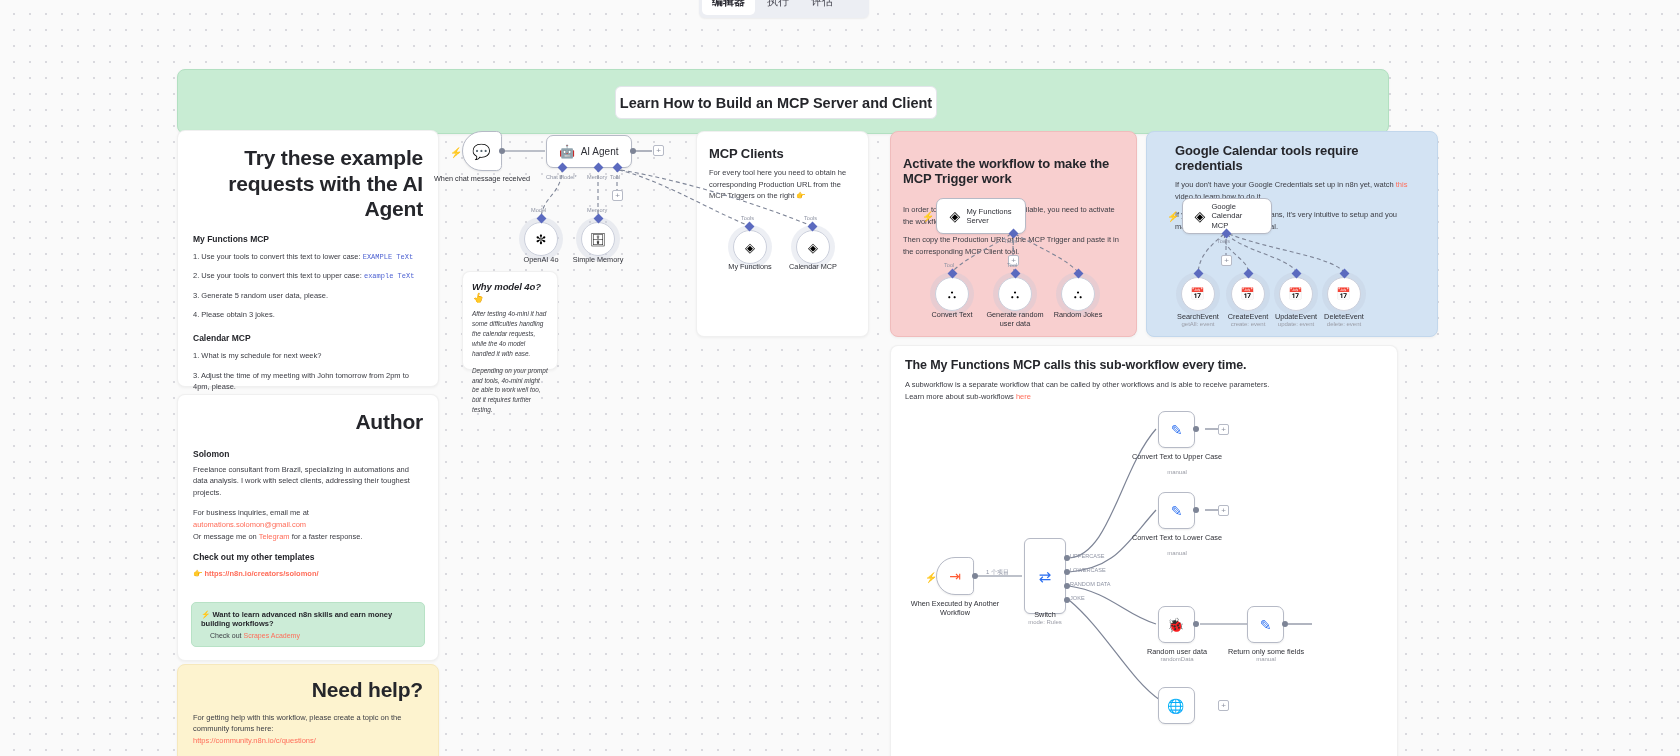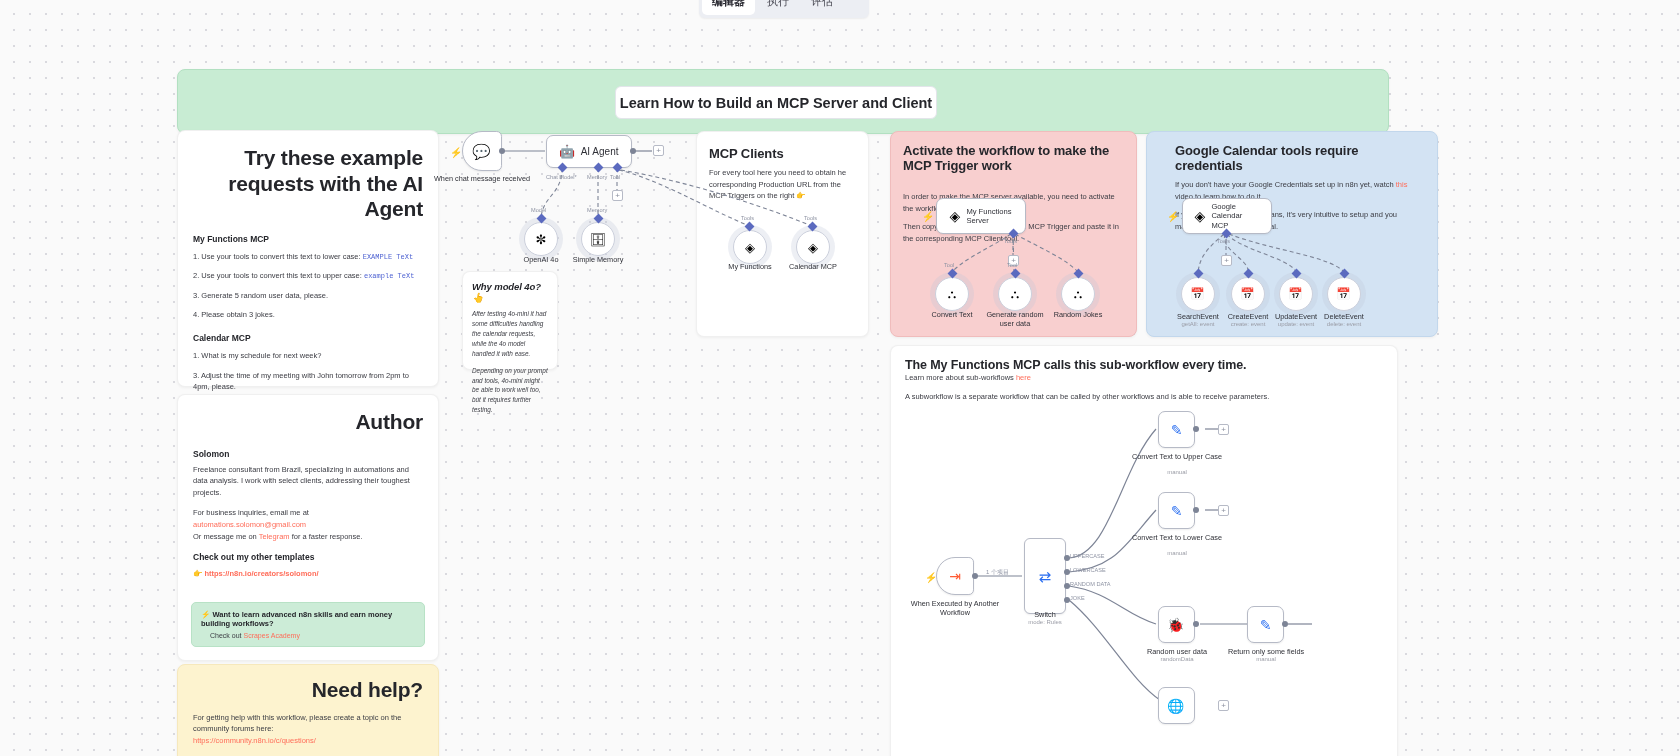--- a/index.html
+++ b/index.html
@@ -71,21 +71,21 @@
     display:flex; align-items:center; justify-content:center;
     font-size:14.5px; font-weight:600; color:#25262b;
   }
 
   
   #note-examples{ left:177px; top:130px; width:262px; height:257px; padding:14px 15px; }
   #note-author  { left:177px; top:394px; width:262px; height:267px; padding:14px 15px; }
   #note-help    { left:177px; top:664px; width:262px; height:120px; padding:12px 15px; }
   #note-why     { left:462px; top:271px; width:96px;  height:99px;  padding:9px 9px;font-style:italic; }
   #note-clients { left:696px; top:131px; width:173px; height:206px; padding:14px 12px; }
-  #note-activate{ left:890px; top:131px; width:247px; height:206px; padding:11px 12px; }
+  #note-activate{ left:890px; top:131px; width:247px; height:206px; padding:24px 12px; }
   #note-gcal    { left:1146px;top:131px; width:292px; height:206px; padding:11px 28px; }
   #note-sub     { left:890px; top:345px; width:508px; height:420px; padding:12px 14px; }
 
   .greenbox{
     position:absolute; left:13px; right:13px; bottom:13px;
     background:#ccecd7; border:1px solid #b8e2c6; border-radius:5px;
     padding:7px 9px;
   }
   .greenbox .l1{ font-size:7.5px; color:#25262b; font-weight:600; }
   .greenbox .l2{ font-size:7px; color:#3b3c43; margin-top:4px; padding-left:9px; }
@@ -234,24 +234,24 @@
 <div class="note blue" id="note-gcal">
   <h2>Google Calendar tools require credentials</h2>
   <p style="margin-top:6px">
     <span>If you don't have your Google Credentials set up in n8n yet, watch </span><span class="lnk">this</span><span> video to learn how to do it.</span>
   </p>
   <p style="margin-top:7px">If you are using n8n Cloud plans, it's very intuitive to setup and you may not even need the tutorial.</p>
 </div>
 
 <div class="note white" id="note-sub">
   <h2 style="font-size:12.5px">The My Functions MCP calls this sub-workflow every time.</h2>
+  <p style="margin-top:7px">A subworkflow is a separate workflow that can be called by other workflows and is able to receive parameters.</p>
   <p>
     <span>Learn more about sub-workflows </span><span class="lnk">here</span>
   </p>
-  <p style="margin-top:7px">A subworkflow is a separate workflow that can be called by other workflows and is able to receive parameters.</p>
 </div>
 
 <svg class="wires" width="1680" height="756">
 
   <path d="M500,151 L545,151" stroke="#7d8496" stroke-width="1.2" fill="none"></path>
 
   <path d="M632,151 L652,151" stroke="#7d8496" stroke-width="1.2" fill="none"></path>
 
   <path d="M562,168 C562,195 543,195 541,218" stroke="#7d8496" stroke-width="1.1" fill="none" stroke-dasharray="4 3"></path>
 

